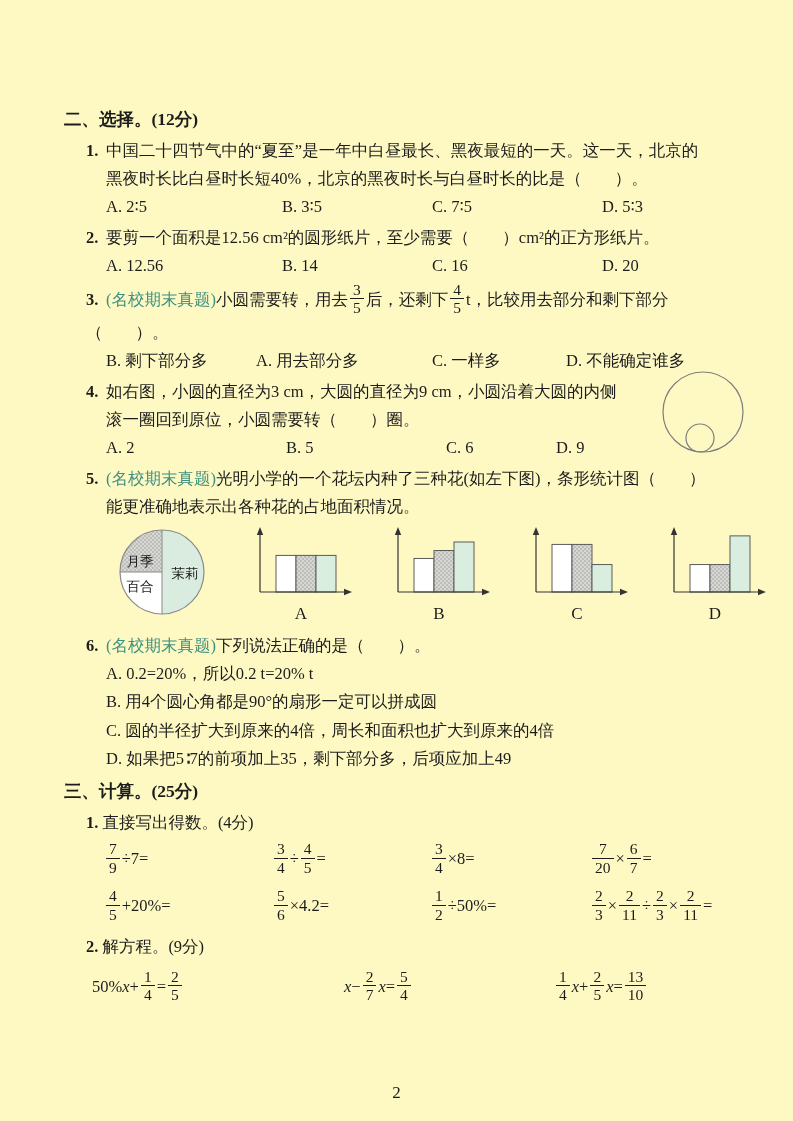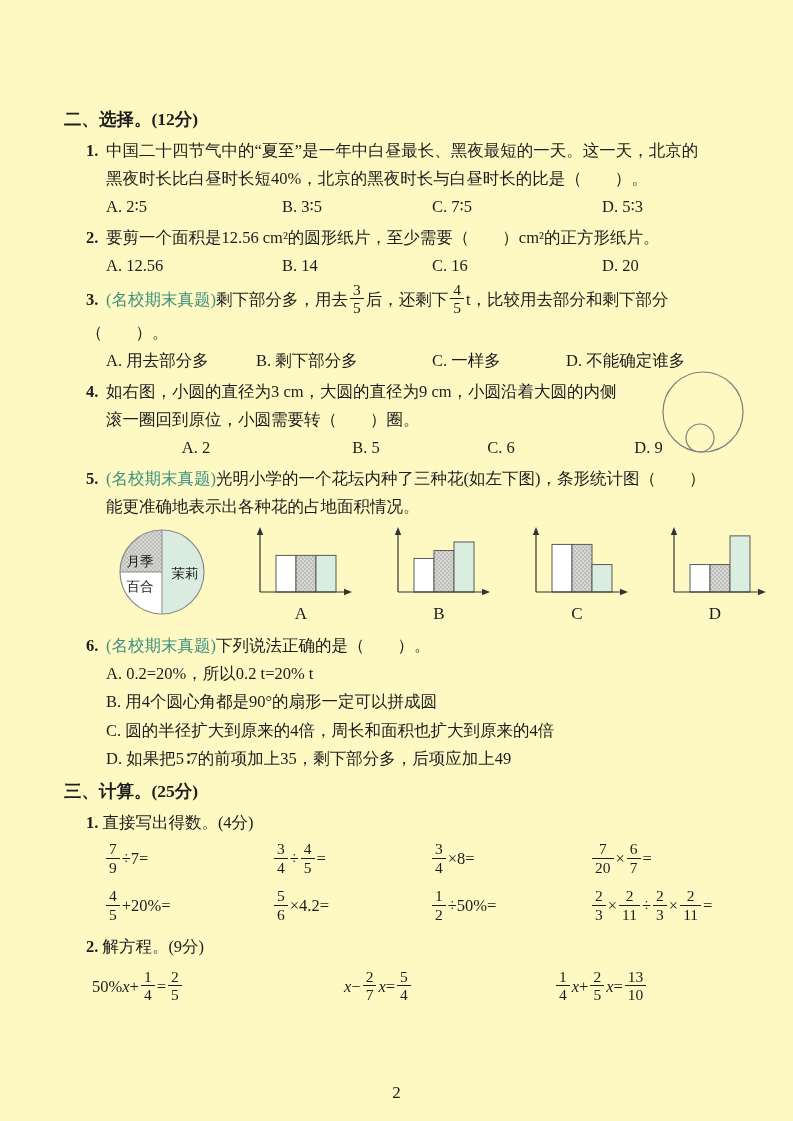--- a/index.html
+++ b/index.html
@@ -17,21 +17,21 @@
   }
   .sec-heading{font-weight:bold;font-size:17.5px;line-height:26px;margin-bottom:5px;}
   .question{position:relative;margin-left:22px;margin-bottom:3px;}
   .q-line{line-height:28px;}
   .q-num{display:inline-block;width:20px;font-weight:bold;}
   .tag{color:#3e9180;}
   .q-options{margin-left:20px;line-height:28px;margin-bottom:2px;display:grid;}
   .question:nth-child(1) .q-options{grid-template-columns:176px 150px 170px auto;}
   .question:nth-child(2) .q-options{grid-template-columns:176px 150px 170px auto;}
   .question:nth-child(3) .q-options{grid-template-columns:150px 176px 134px auto;}
-  .question:nth-child(4) .q-options{grid-template-columns:180px 160px 110px auto;text-align:center;}
+  .question:nth-child(4) .q-options{grid-template-columns:180px 160px 110px auto;}
   .question:nth-child(6) .q-options{display:block;}
   .question:nth-child(6) .q-options .opt{display:block;line-height:28.5px;}
   .frac{
     display:inline-flex;flex-direction:column;align-items:stretch;
     text-align:center;vertical-align:middle;margin:0 2px;
     font-size:15.5px;line-height:1.12;position:relative;top:-2px;
   }
   .fr-num{border-bottom:1.3px solid #1c1c1c;padding:0 3px;}
   .fr-den{padding:0 3px;}
   .mvar{font-style:italic;}
@@ -79,30 +79,30 @@
       <div class="question">
         <div class="q-line"><span class="q-num">2.</span><span class="txt">要剪一个面积是12.56 cm²的圆形纸片，至少需要（　　）cm²的正方形纸片。</span></div>
         <div class="q-options">
           <span class="opt">A. 12.56</span>
           <span class="opt">B. 14</span>
           <span class="opt">C. 16</span>
           <span class="opt">D. 20</span>
         </div>
       </div>
       <div class="question">
-        <div class="q-line"><span class="q-num">3.</span><span class="tag">(名校期末真题)</span><span class="txt">剩下部分多，用去</span><span class="frac">
+        <div class="q-line"><span class="q-num">3.</span><span class="tag">(名校期末真题)</span><span class="txt">小圆需要转，用去</span><span class="frac">
             <span class="fr-num">3</span>
             <span class="fr-den">5</span>
           </span><span class="txt">后，还剩下</span><span class="frac">
             <span class="fr-num">4</span>
             <span class="fr-den">5</span>
           </span><span class="txt">t，比较用去部分和剩下部分（　　）。</span></div>
         <div class="q-options">
+          <span class="opt">B. 剩下部分多</span>
           <span class="opt">A. 用去部分多</span>
-          <span class="opt">B. 剩下部分多</span>
           <span class="opt">C. 一样多</span>
           <span class="opt">D. 不能确定谁多</span>
         </div>
       </div>
       <div class="question">
         <div class="q-line"><span class="q-num">4.</span><span class="txt">如右图，小圆的直径为3 cm，大圆的直径为9 cm，小圆沿着大圆的内侧</span></div>
         <div class="q-line"><span class="q-num"></span><span class="txt">滚一圈回到原位，小圆需要转（　　）圈。</span></div>
         <div class="fig-circles"><svg width="96" height="92" viewBox="0 0 96 92">
             <circle cx="48" cy="44" r="40" fill="none" stroke="#7d7d7d" stroke-width="1.2"></circle>
             <circle cx="45" cy="70" r="14" fill="none" stroke="#7d7d7d" stroke-width="1.2"></circle>

